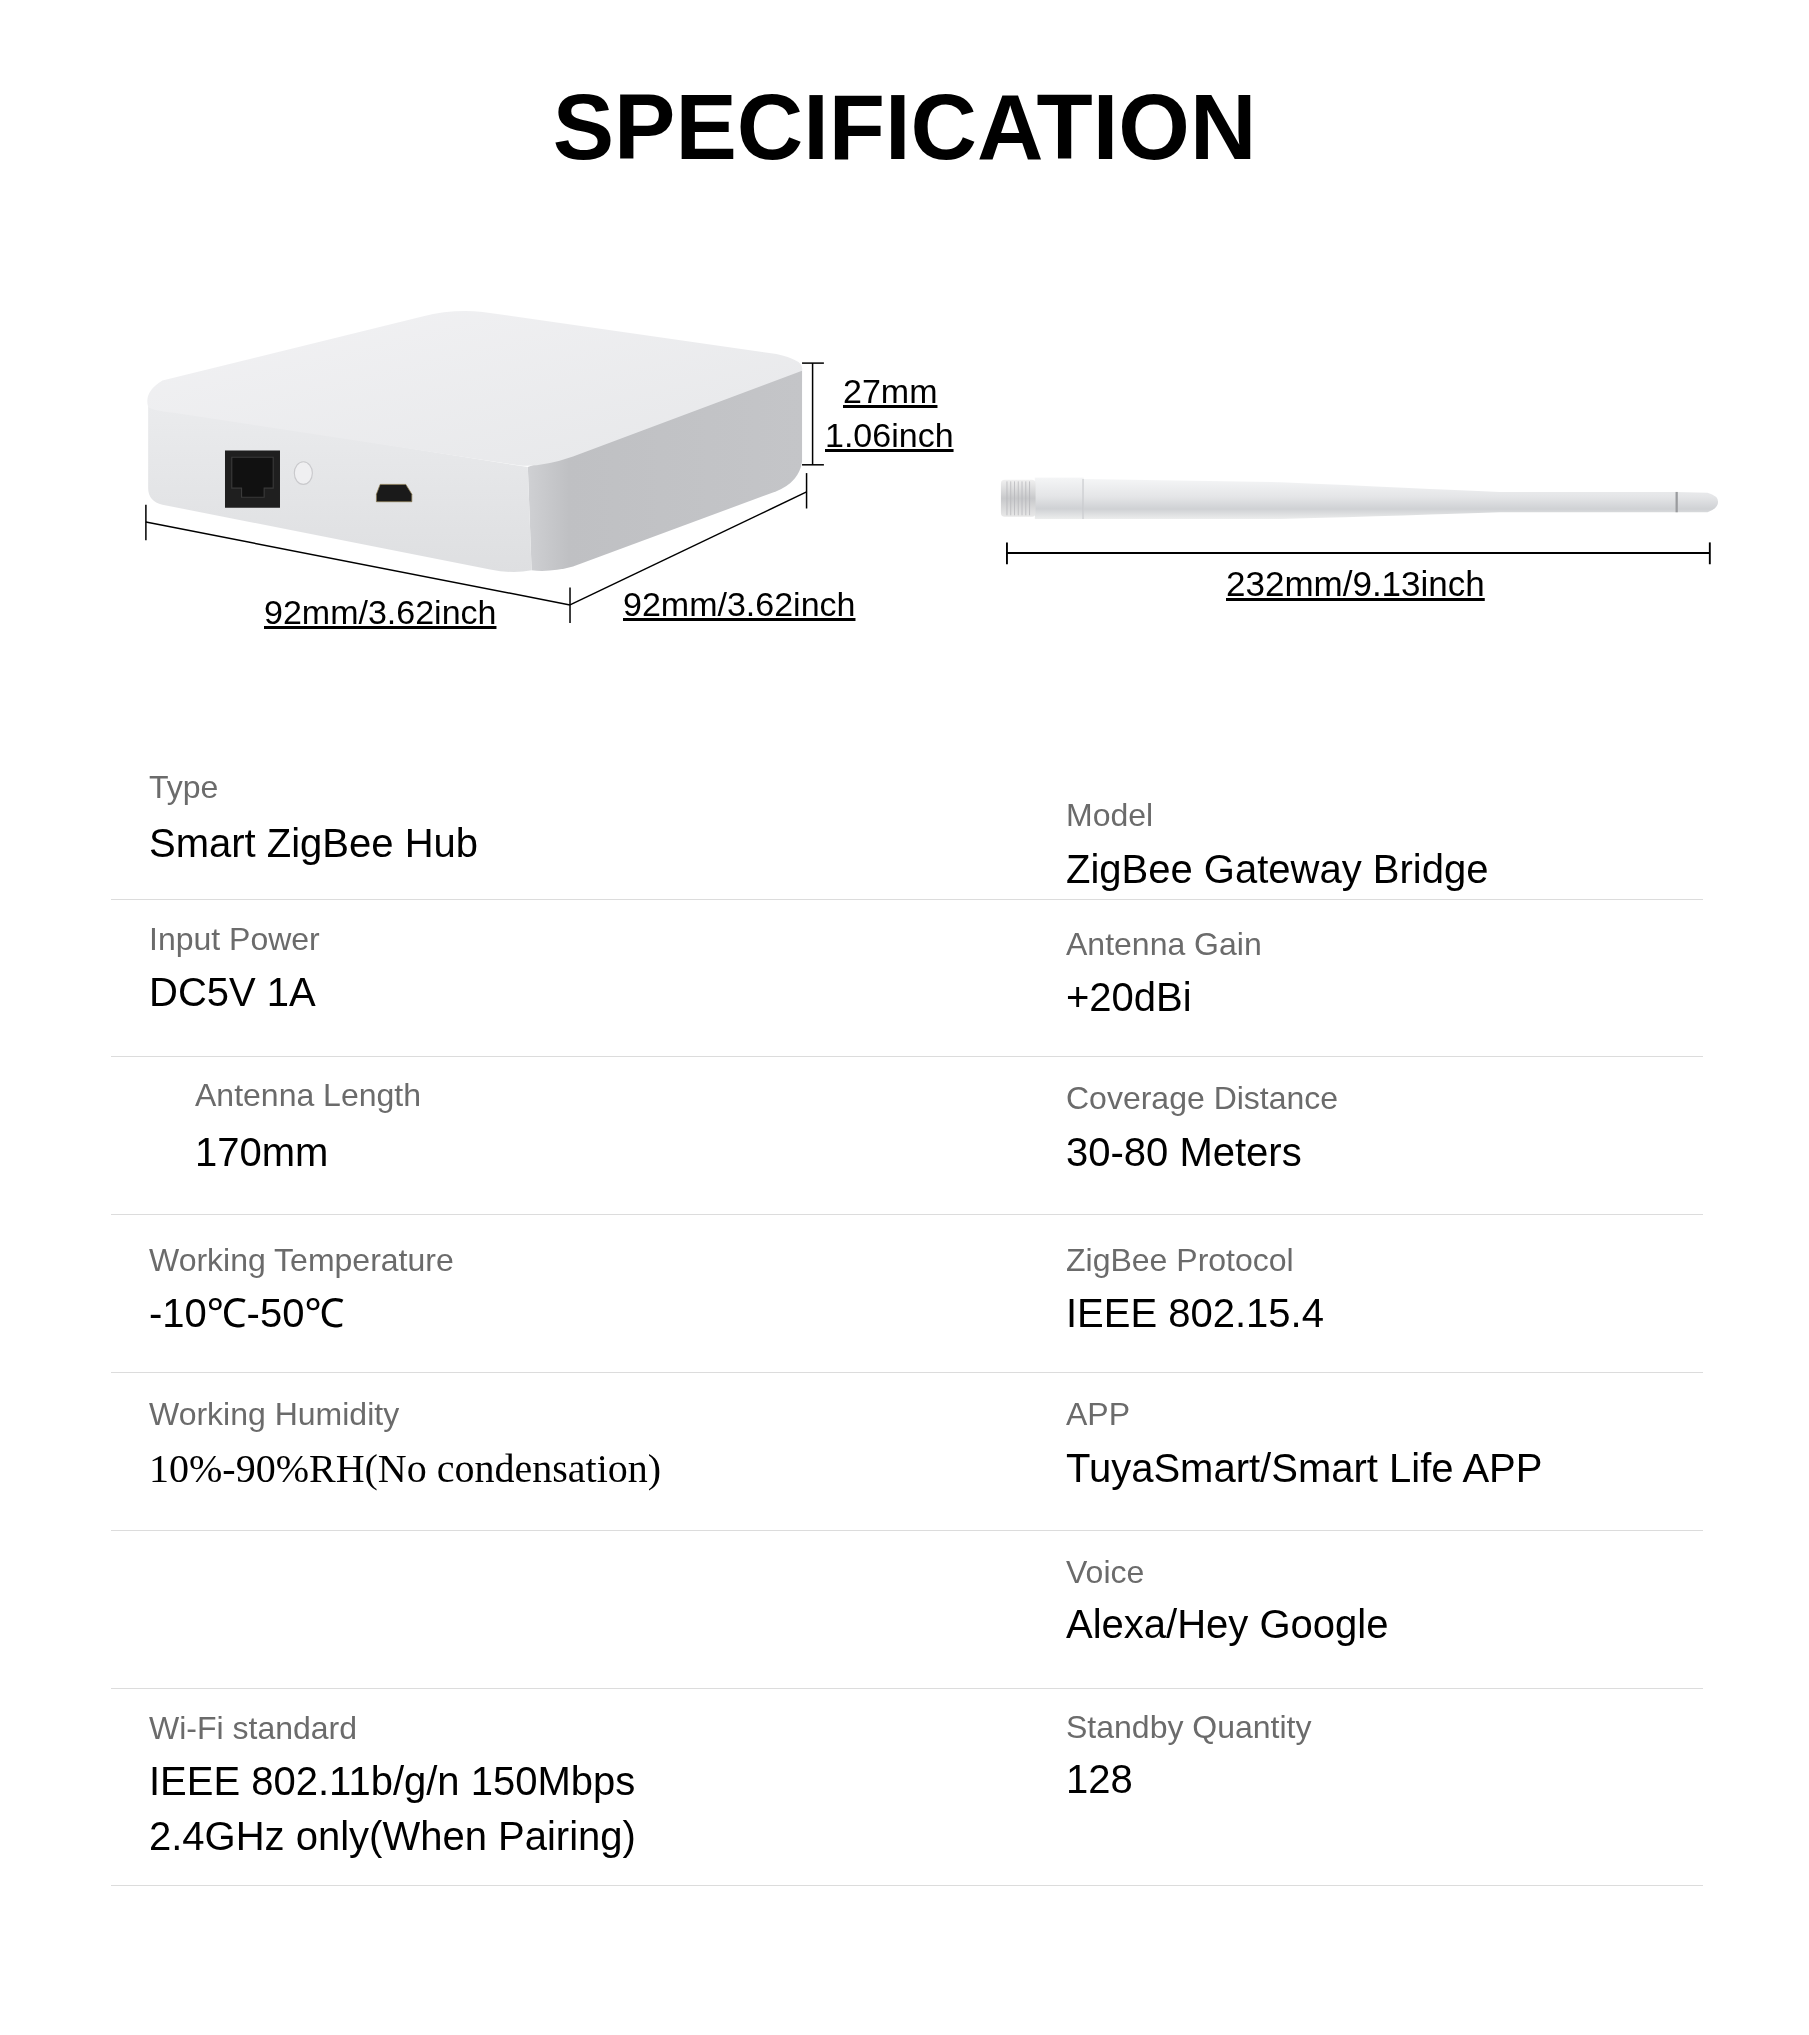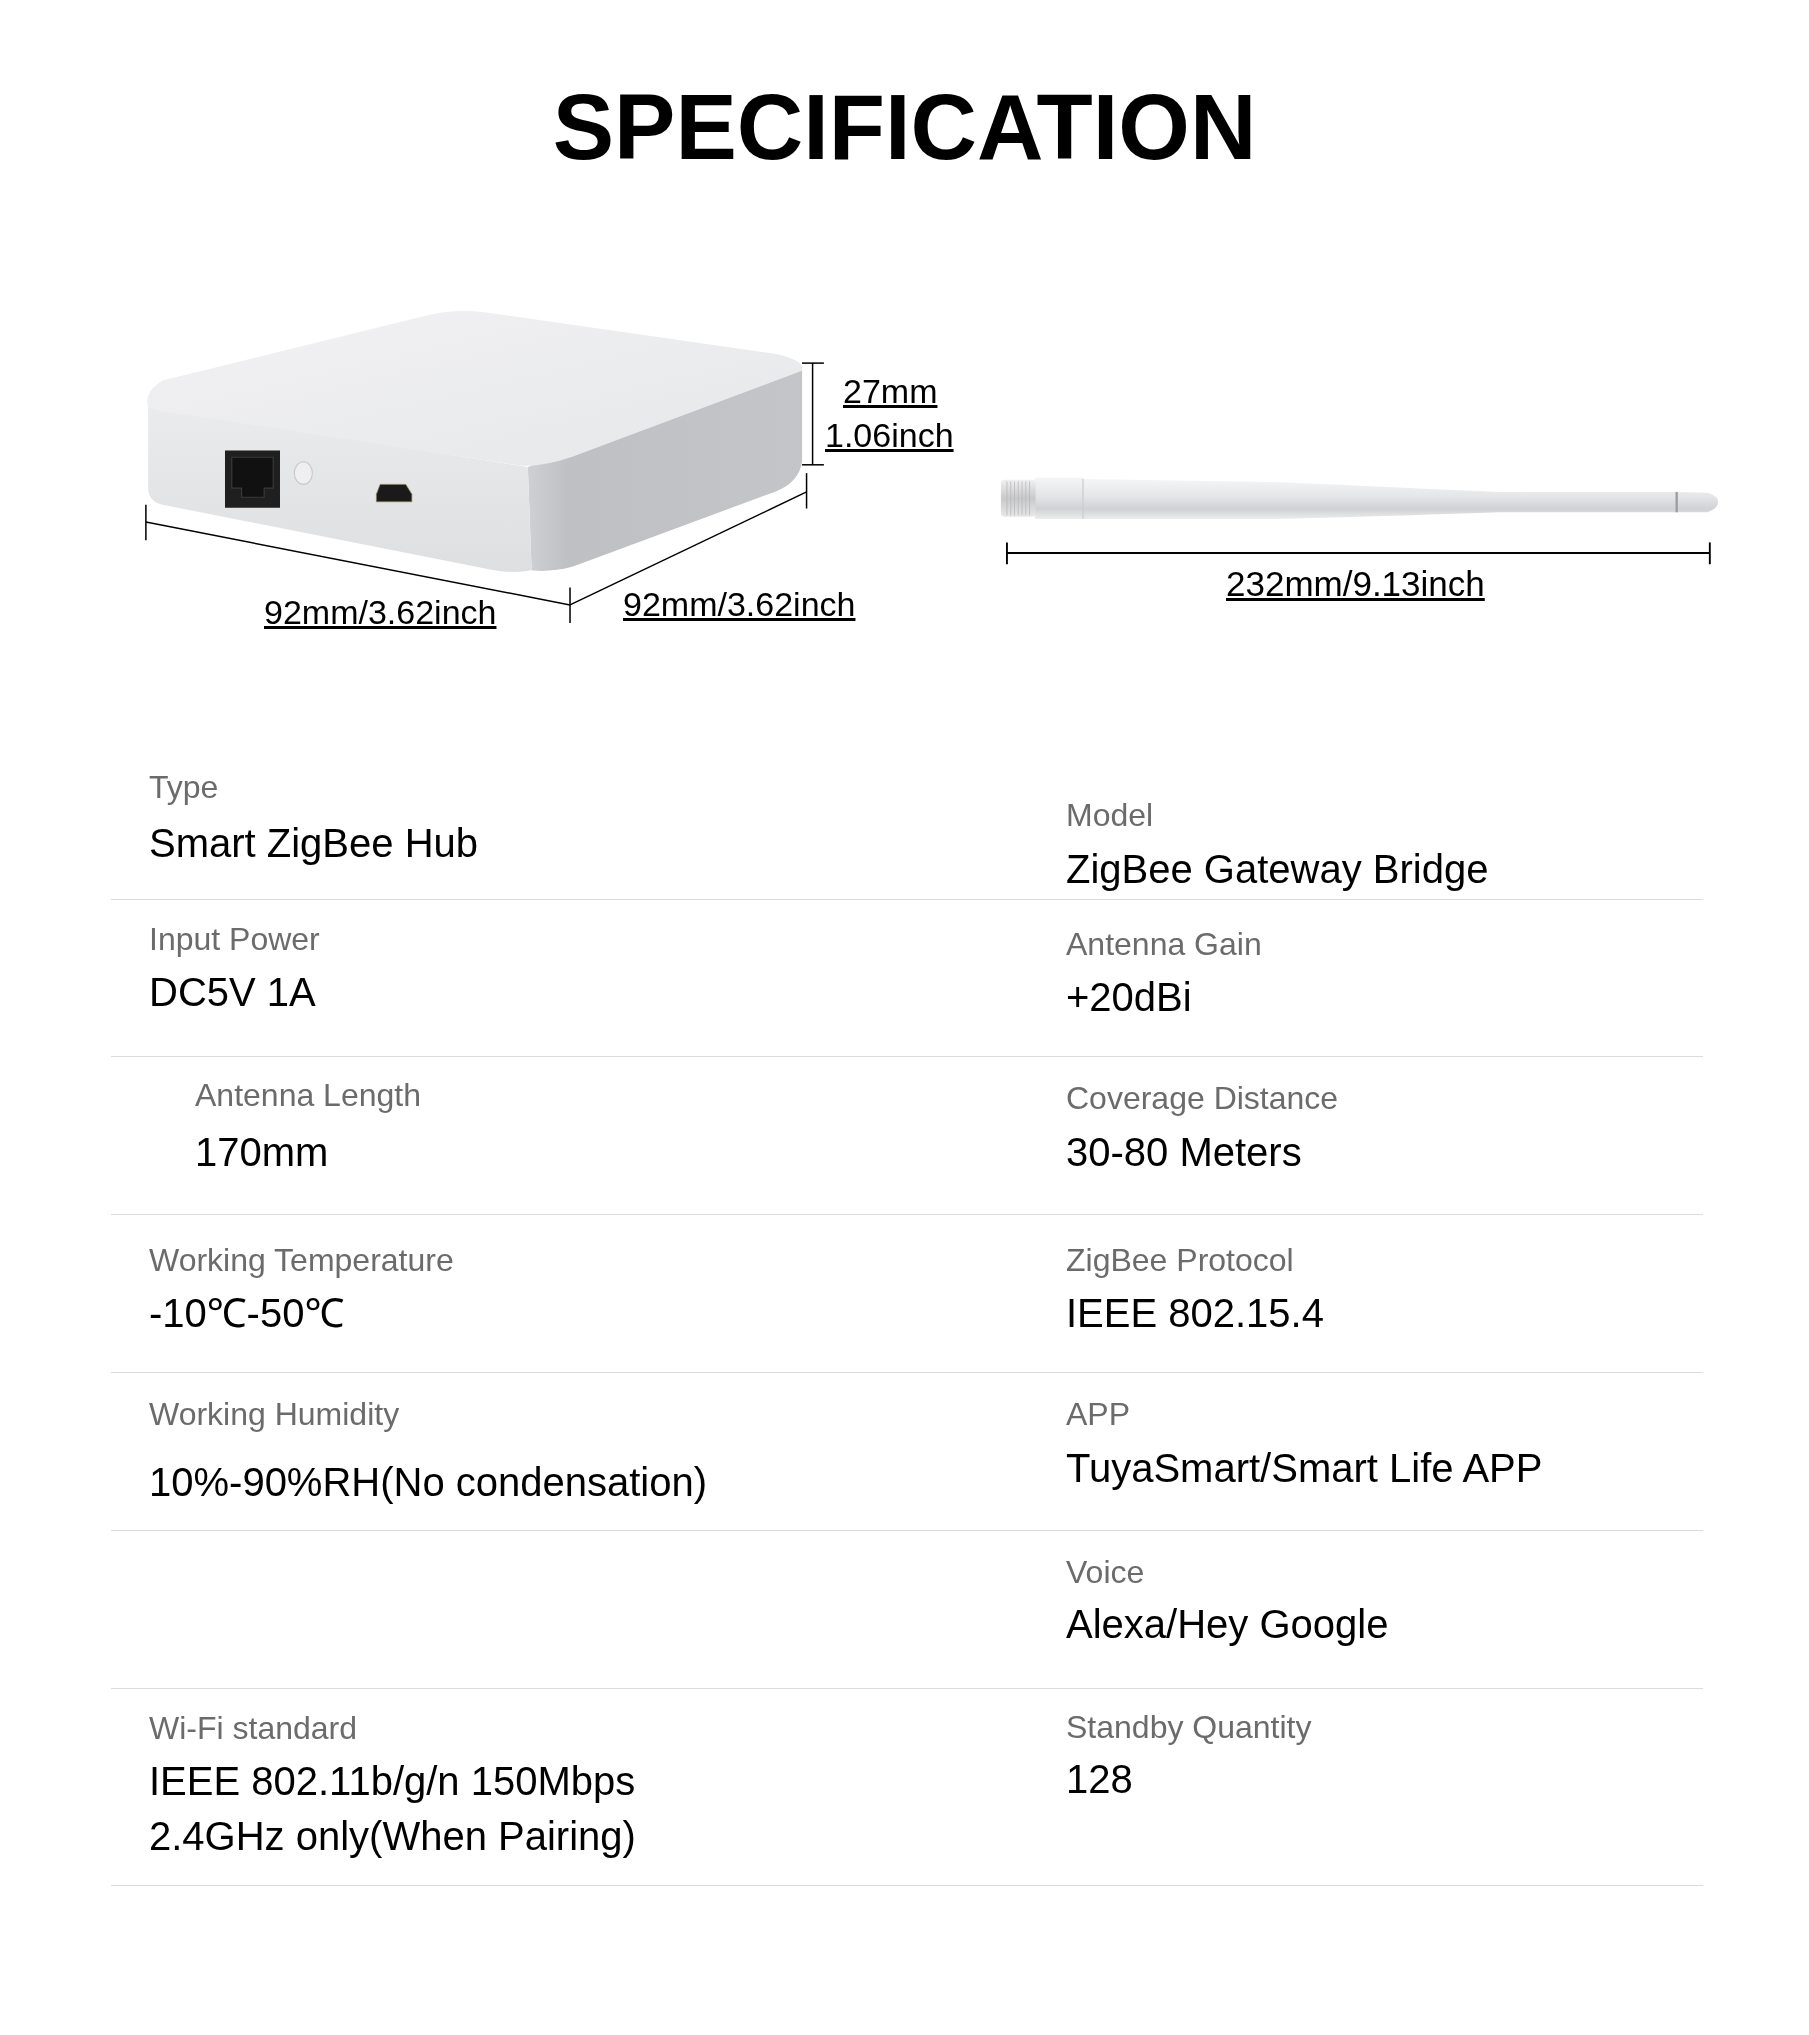--- a/index.html
+++ b/index.html
@@ -149,21 +149,21 @@
     </div>
     <div class="spec-cell right" style="top:27px;">
       <span class="spec-label">ZigBee Protocol</span>
       <span class="spec-value" style="margin-top:7.5px;">IEEE 802.15.4</span>
     </div>
   </div>
 
   <div class="spec-row" style="height:157px;">
     <div class="spec-cell left" style="top:22.6px;">
       <span class="spec-label">Working Humidity</span>
-      <span class="spec-value" style="margin-top:23px;">10%-90%RH(No condensation)</span>
+      <span class="spec-value" style="margin-top:9px;font-family:Liberation Serif, serif;">10%-90%RH(No condensation)</span>
     </div>
     <div class="spec-cell right" style="top:22.6px;">
       <span class="spec-label">APP</span>
       <span class="spec-value" style="margin-top:9px;">TuyaSmart/Smart Life APP</span>
     </div>
   </div>
 
   <div class="spec-row" style="height:157px;">
     <div class="spec-cell right" style="top:22.6px;">
       <span class="spec-label">Voice</span>

